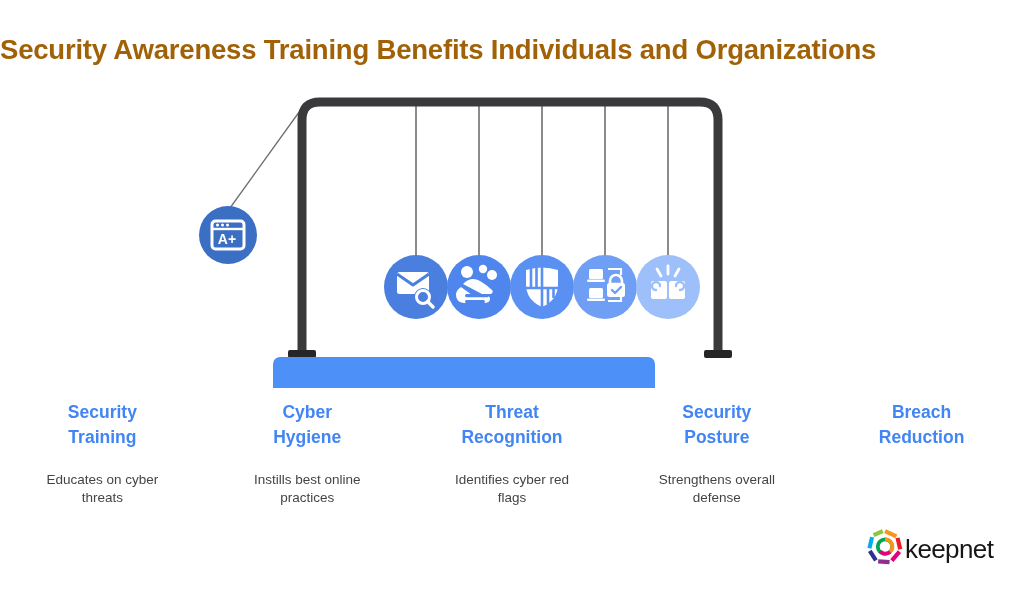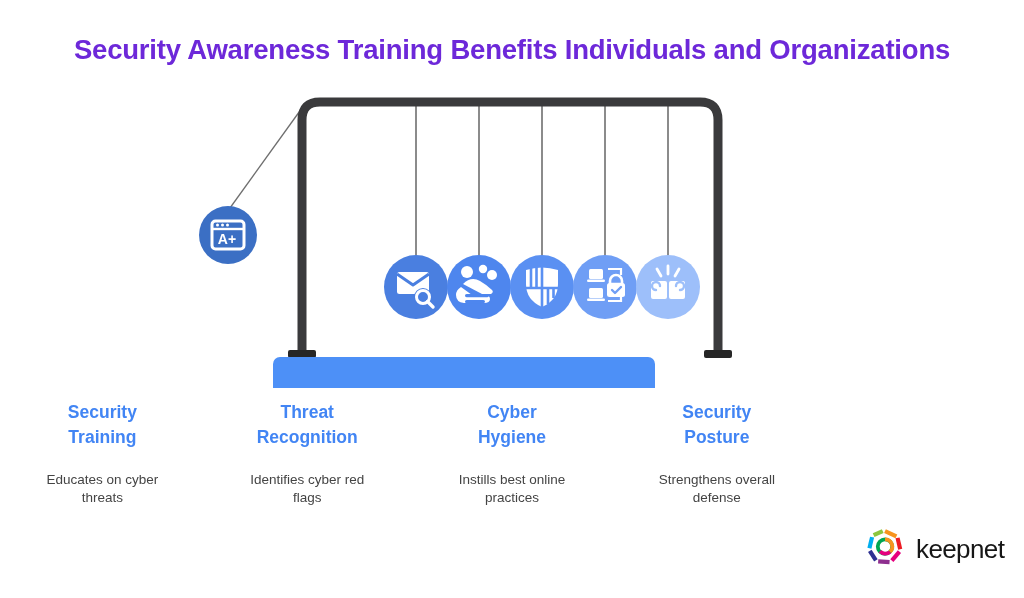--- a/index.html
+++ b/index.html
@@ -15,24 +15,24 @@
     font-family: "Liberation Sans", sans-serif;
     -webkit-font-smoothing: antialiased;
   }
 
   
   #page-title {
     position: absolute;
     top: 34px;
     left: 0;
     width: 1024px;
-    text-align: center;
+    text-align: left;
     font-size: 27.5px;
     font-weight: bold;
-    color: #6d28d9;
+    color: #a16207;
     letter-spacing: -0.2px;
     white-space: nowrap;
   }
 
   
   #cradle {
     position: absolute;
     top: 88px;
     left: 180px;
     width: 580px;
@@ -75,21 +75,21 @@
 
   
   #logo {
     position: absolute;
     left: 866px;
     top: 527px;
     width: 130px;
     height: 44px;
     display: flex;
     align-items: center;
-    gap: 12px;
+    gap: 1px;
   }
   #logo-mark { flex: 0 0 auto; }
   #logo-text {
     font-size: 26px;
     font-weight: normal;
     color: #161616;
     letter-spacing: -0.6px;
     line-height: 1;
     font-family: "Liberation Sans", sans-serif;
   }
@@ -220,38 +220,40 @@
 </div>
 
 <div id="columns">
   <div class="column">
     <div class="col-title">Security
 Training</div>
     <div class="col-desc">Educates on cyber
 threats</div>
   </div>
   <div class="column">
+    <div class="col-title">Cyber
+Hygiene</div>
+    <div class="col-desc">Instills best online
+practices</div>
+  </div>
+  <div class="column">
     <div class="col-title">Threat
 Recognition</div>
     <div class="col-desc">Identifies cyber red
 flags</div>
   </div>
   <div class="column">
-    <div class="col-title">Cyber
-Hygiene</div>
-    <div class="col-desc">Instills best online
-practices</div>
-  </div>
-  <div class="column">
     <div class="col-title">Security
 Posture</div>
     <div class="col-desc">Strengthens overall
 defense</div>
   </div>
   <div class="column">
+    <div class="col-title">Breach
+Reduction</div>
   </div>
 </div>
 
 <div id="logo">
   <span id="logo-mark">
     <svg width="38" height="38" viewBox="0 0 100 100" xmlns="http://www.w3.org/2000/svg">
       <g fill="none" stroke-width="11" stroke-linecap="butt">
         <path d="M 50 8 L 80 22" stroke="#f7941e"></path>
         <path d="M 83 26 L 90 56" stroke="#ed1c24"></path>
         <path d="M 88 62 L 68 86" stroke="#e6007e"></path>

